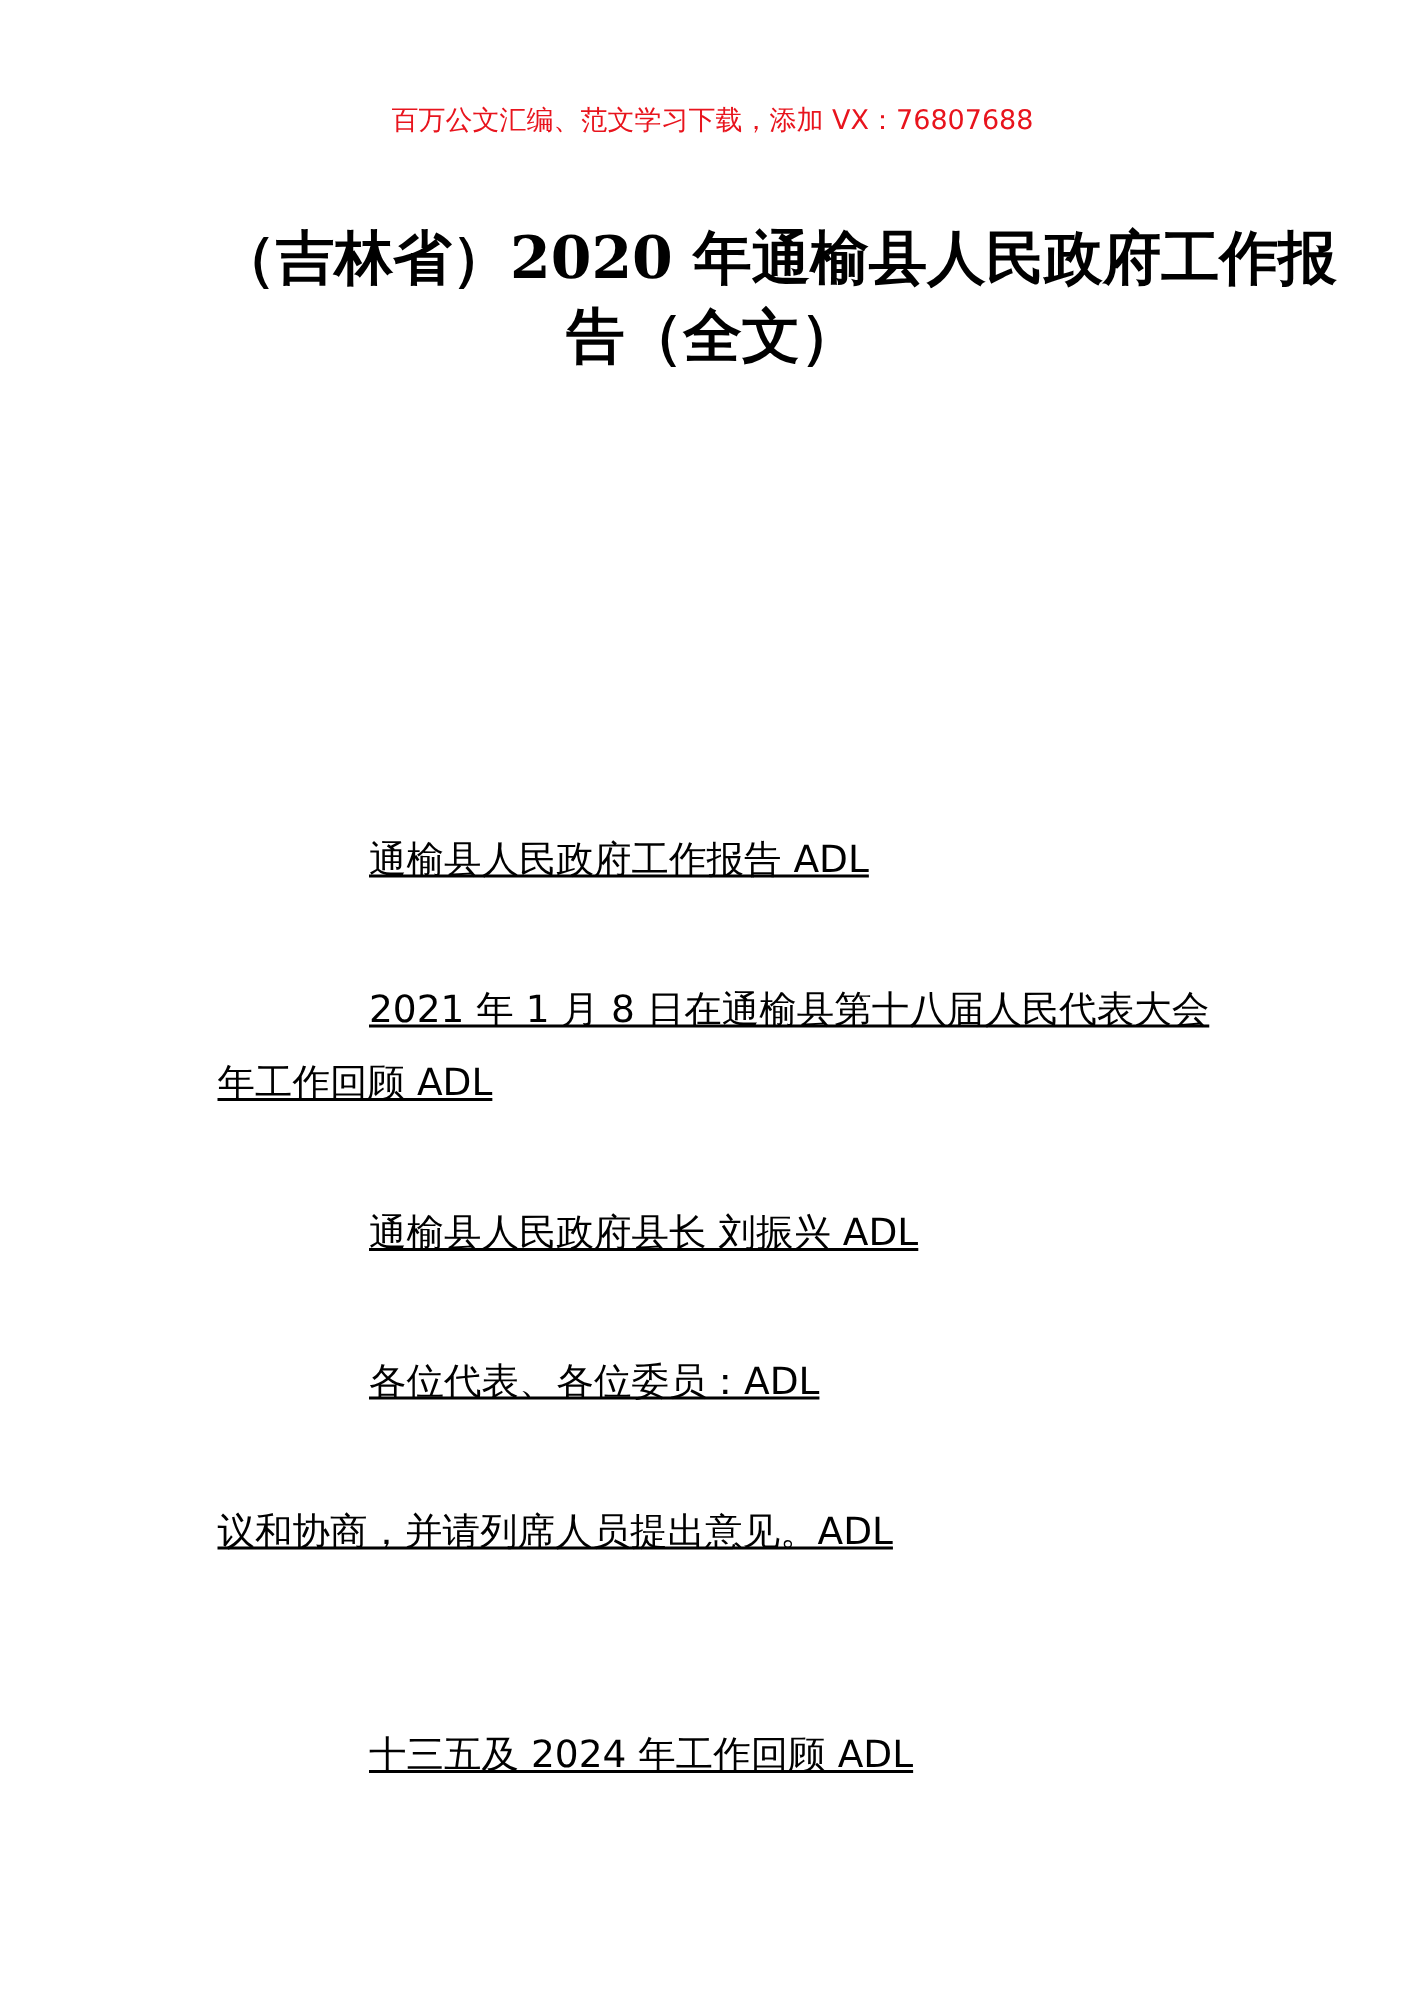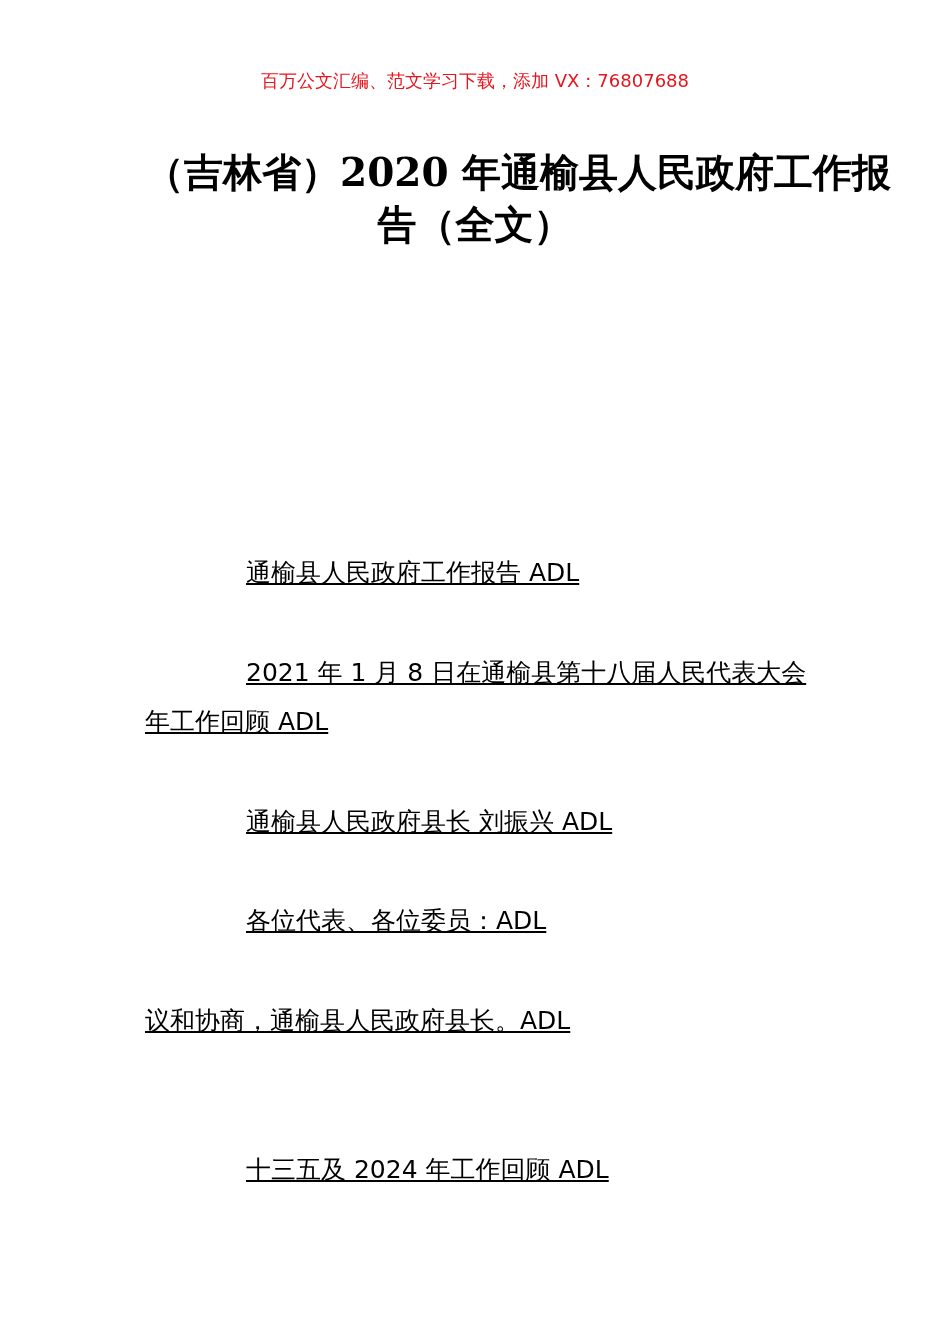--- a/index.html
+++ b/index.html
@@ -88,20 +88,20 @@
 
   <div class="para" style="top:797px;">
     <span class="line"><span class="indent"></span><span>通榆县人民政府县长 刘振兴 ADL</span></span>
   </div>
 
   <div class="para" style="top:896px;">
     <span class="line"><span class="indent"></span><span>各位代表、各位委员：ADL</span></span>
   </div>
 
   <div class="para" style="top:996px;">
-    <span class="line">议和协商，通榆县人民政府县长。ADL</span>
+    <span class="line">议和协商，并请列席人员提出意见。ADL</span>
   </div>
 
   <div class="para" style="top:1145px;">
     <span class="line"><span class="indent"></span><span>十三五及 2024 年工作回顾 ADL</span></span>
   </div>
 
 </div>
 
 </body></html>

